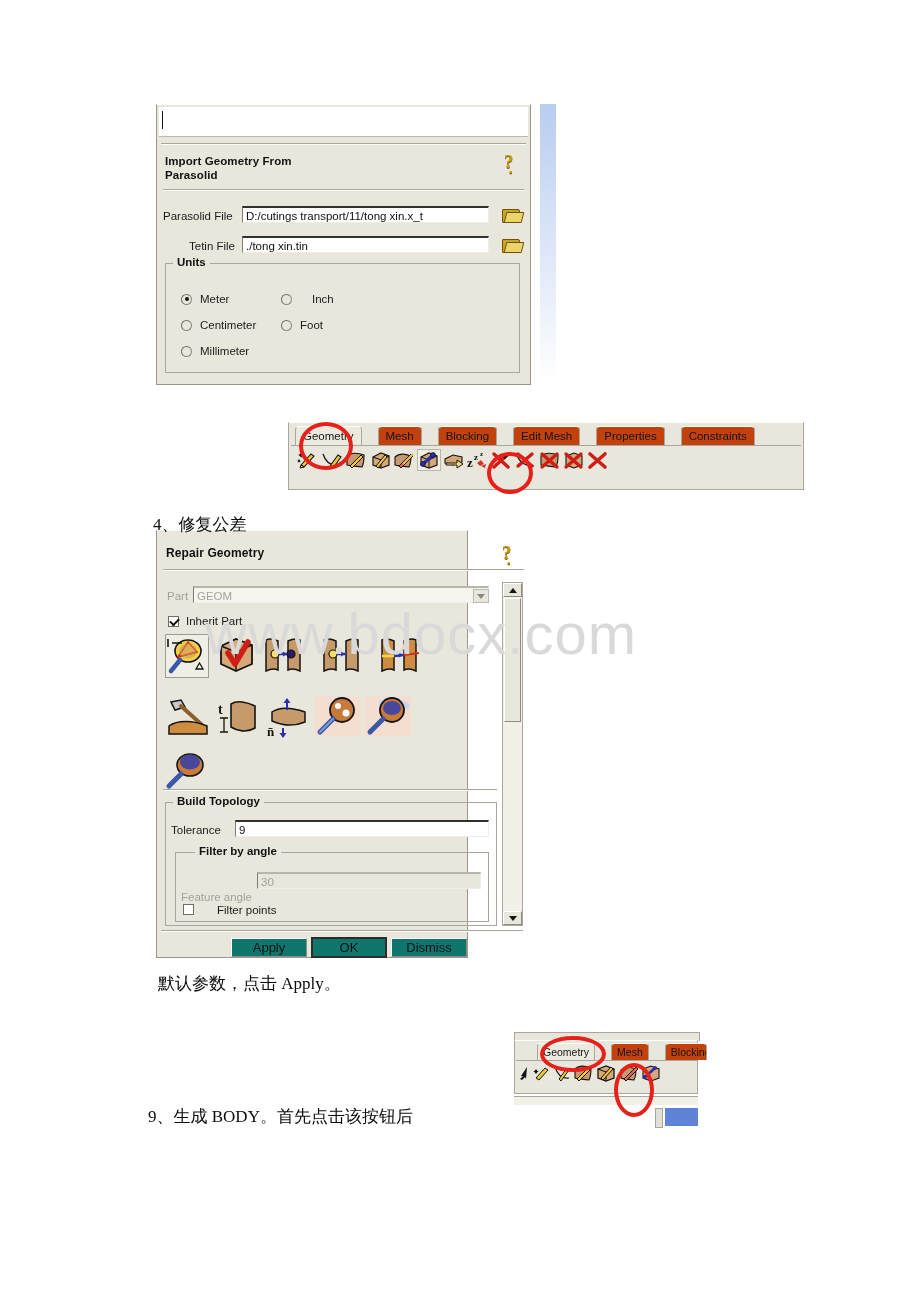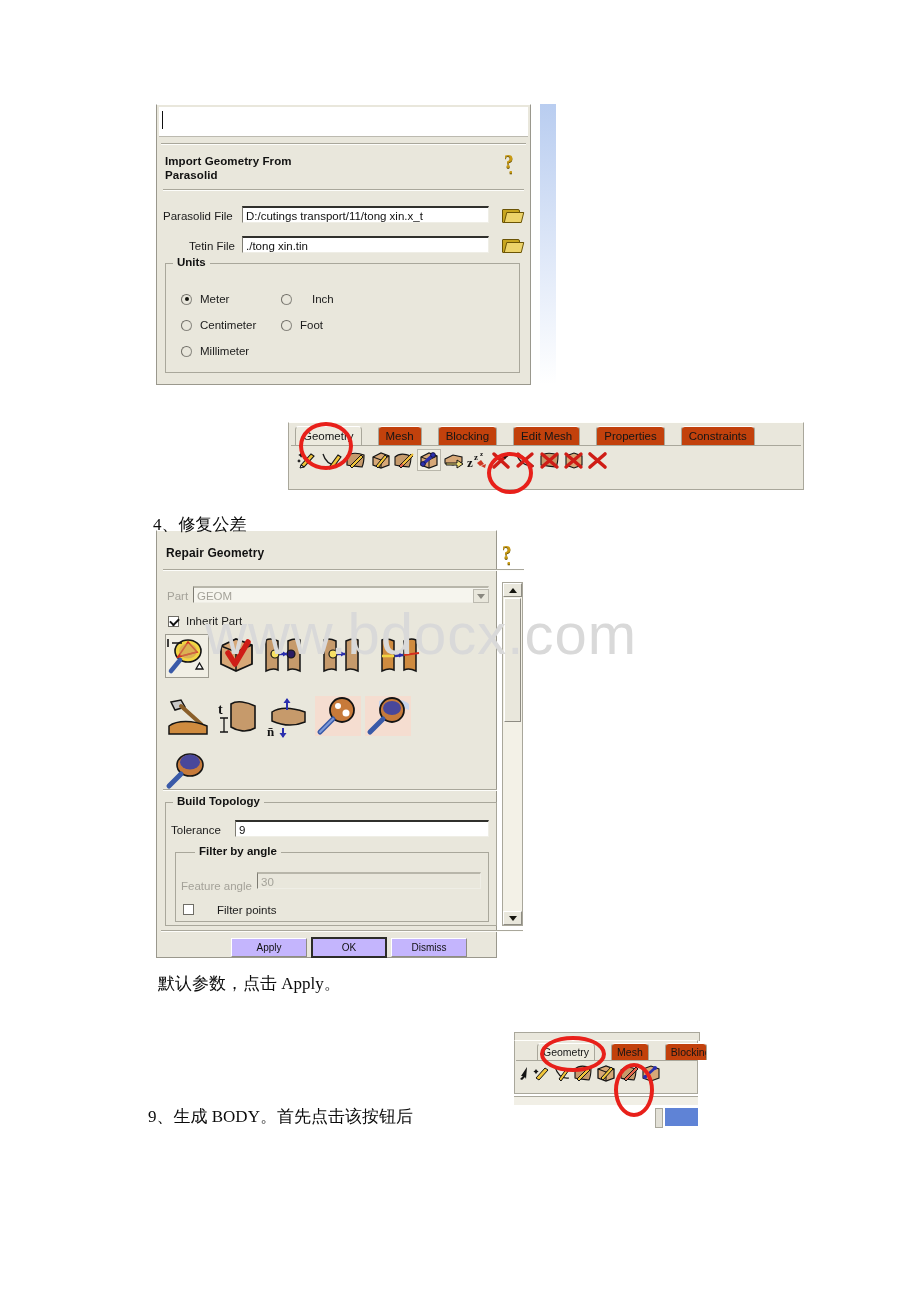--- a/index.html
+++ b/index.html
@@ -58,23 +58,23 @@
     width:11px;height:11px;background:#ffffff;
     border:1px solid #6f6d66;box-sizing:border-box;position:relative;
   }
   .chk.on::after{
     content:"";position:absolute;left:1px;top:1px;width:7px;height:4px;
     border-left:2px solid #111;border-bottom:2px solid #111;
     transform:rotate(-45deg);
   }
   
   .btn{
-    background:#c4b5fd;border:1px solid #8e8c83;
+    background:#0f766e;border:1px solid #8e8c83;
     border-top-color:#ffffff;border-left-color:#ffffff;
-    font-size:10px;color:#111;text-align:center;box-sizing:border-box;
+    font-size:13px;color:#111;text-align:center;box-sizing:border-box;
     display:flex;align-items:center;justify-content:center;
   }
   .btn.default{border:2px solid #2c2c28;}
   
   .folder{width:20px;height:15px;position:relative;}
   .folder .bk{
     position:absolute;left:0;top:2px;width:16px;height:12px;
     background:#c8a620;border:1.4px solid #6b5405;border-radius:1px 2px 1px 1px;
   }
   .folder .fr{
@@ -312,21 +312,21 @@
       </svg>
     </div>
   </div>
 </div>
 
 <div class="circ" style="left:299px;top:422px;width:54px;height:48px;"></div>
 <div class="circ" style="left:487px;top:452px;width:46px;height:42px;"></div>
 
 <div class="cap" style="left:153px;top:513px;">4、修复公差</div>
 
-<div class="dlg" style="left:156px;top:530px;width:341px;height:428px;">
+<div class="dlg" style="left:156px;top:530px;width:312px;height:428px;">
 
   <div class="hdr-title" style="position:absolute;left:9px;top:16px;font-size:12px;">Repair Geometry</div>
   <div class="help" style="position:absolute;left:345px;top:13px;">?<em>▪</em></div>
   <div class="sep" style="position:absolute;left:6px;top:38px;width:361px;"></div>
 
   <div class="lbl dim" style="position:absolute;left:10px;top:59px;">Part</div>
   <div class="tfield dis" style="position:absolute;left:36px;top:55px;width:296px;height:17px;line-height:15px;background:#f6f5ee;">
     <span>GEOM</span>
   </div>
   <div style="position:absolute;left:316px;top:58px;width:14px;height:12px;background:#e9e7dc;border:1px solid #bcbab0;display:flex;align-items:center;justify-content:center;">
@@ -450,21 +450,21 @@
 
   <div class="grp" style="left:8px;top:271px;width:332px;height:124px;"></div>
   <div class="grp-lbl" style="left:16px;top:264px;">Build Topology</div>
 
   <div class="lbl" style="position:absolute;left:14px;top:293px;">Tolerance</div>
   <div class="tfield" style="position:absolute;left:78px;top:289px;width:254px;height:17px;line-height:15px;">9</div>
 
   <div class="grp" style="left:18px;top:321px;width:314px;height:70px;"></div>
   <div class="grp-lbl" style="left:38px;top:314px;">Filter by angle</div>
 
-  <div class="lbl dim" style="position:absolute;left:24px;top:349px;">Feature angle</div>
+  <div class="lbl dim" style="position:absolute;left:24px;top:360px;">Feature angle</div>
   <div class="tfield dis" style="position:absolute;left:100px;top:341px;width:224px;height:17px;line-height:15px;">30</div>
 
   <div style="position:absolute;left:26px;top:373px;display:flex;gap:23px;">
     <span class="chk"></span>
     <span class="lbl">Filter points</span>
   </div>
 
   <div class="sbar" style="left:345px;top:51px;width:21px;height:344px;">
     <div class="sbtn" style="top:0;">
       <span class="tri-u"></span>

